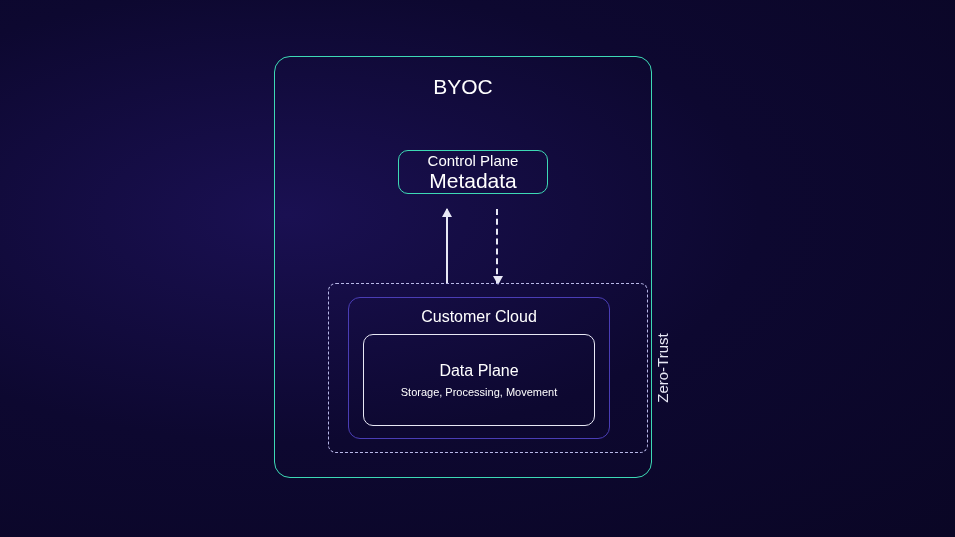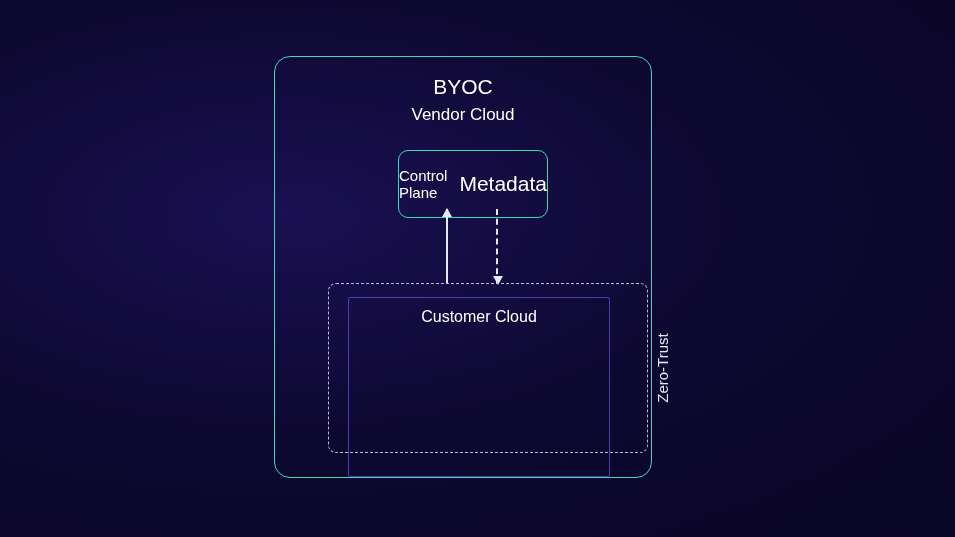--- a/index.html
+++ b/index.html
@@ -1,55 +1,58 @@
 <!DOCTYPE html>
 <html><head>
 <meta charset="utf-8">
 <style>
 *{margin:0;padding:0;box-sizing:border-box}
 body{width:955px;height:537px;background:radial-gradient(ellipse at 30% 40%,#1a1052 0%,#0d0830 50%,#0a0625 100%);font-family:-apple-system,BlinkMacSystemFont,'Segoe UI',sans-serif;color:#fff;position:relative;overflow:hidden}
 .canvas{position:absolute;top:0;left:0;width:955px;height:537px}
 .byoc-box{position:absolute;left:274px;top:56px;width:378px;height:422px;border:1.5px solid #3dd9b5;border-radius:16px}
 .byoc-title{position:absolute;left:0;right:0;top:18px;text-align:center;font-size:21px;font-weight:400}
 .byoc-subtitle{position:absolute;left:0;right:0;top:48px;text-align:center;font-size:17px;font-weight:400}
-.control-plane{position:absolute;left:398px;top:150px;width:150px;height:68px;border:1.5px solid #3dd9b5;border-radius:10px;display:flex;align-items:center;justify-content:center}
+.control-plane{position:absolute;left:398px;top:150px;width:150px;height:44px;border:1.5px solid #3dd9b5;border-radius:10px;display:flex;flex-direction:column;align-items:center;justify-content:center}
 .cp-l1{font-size:15px;font-weight:400}
 .cp-l2{font-size:21px;font-weight:400}
 .zero-trust{position:absolute;left:328px;top:283px;width:320px;height:170px;border:1.5px dashed #b8b8e8;border-radius:8px}
 .zt-label{position:absolute;right:-50px;top:50%;transform:translateY(-50%) rotate(-90deg);font-size:15px;white-space:nowrap;color:#e8e8f5}
-.customer-cloud{position:absolute;left:348px;top:297px;width:262px;height:180px;border:1.5px solid #4a3db5;border-radius:2px}
+.customer-cloud{position:absolute;left:348px;top:297px;width:262px;height:142px;border:1.5px solid #4a3db5;border-radius:12px}
 .cc-title{position:absolute;left:0;right:0;top:10px;text-align:center;font-size:16px;font-weight:400}
 .data-plane{position:absolute;left:363px;top:334px;width:232px;height:92px;border:1.5px solid #e8e8f5;border-radius:10px;display:flex;flex-direction:column;align-items:center;justify-content:center;gap:6px}
 .dp-title{font-size:16px;font-weight:400}
 .dp-sub{font-size:11px;font-weight:400}
 .arrow-solid{position:absolute;left:446px;top:209px;width:2px;height:75px;background:#e8e8f5}
 .arrow-solid::before{content:'';position:absolute;top:-1px;left:-4px;width:0;height:0;border-left:5px solid transparent;border-right:5px solid transparent;border-bottom:9px solid #e8e8f5}
 .arrow-dashed{position:absolute;left:496px;top:209px;width:0;height:75px;border-left:2px dashed #e8e8f5}
 .arrow-dashed::after{content:'';position:absolute;bottom:-1px;left:-5px;width:0;height:0;border-left:5px solid transparent;border-right:5px solid transparent;border-top:9px solid #e8e8f5}
 </style>
 </head>
 <body>
 
 <div class="canvas">
 
   <div class="byoc-box">
     <div class="byoc-title">BYOC</div>
-    <div class="byoc-subtitle">Vendor Cloud</div>
   </div>
 
   <div class="control-plane">
     <div class="cp-l1">Control Plane</div>
     <div class="cp-l2">Metadata</div>
   </div>
 
   <div class="arrow-solid"></div>
   <div class="arrow-dashed"></div>
 
   <div class="zero-trust">
     <div class="zt-label">Zero-Trust</div>
   </div>
 
   <div class="customer-cloud">
     <div class="cc-title">Customer Cloud</div>
   </div>
 
+  <div class="data-plane">
+    <div class="dp-title">Data Plane</div>
+    <div class="dp-sub">Storage, Processing, Movement</div>
+  </div>
 
 </div>
 
 </body></html>

